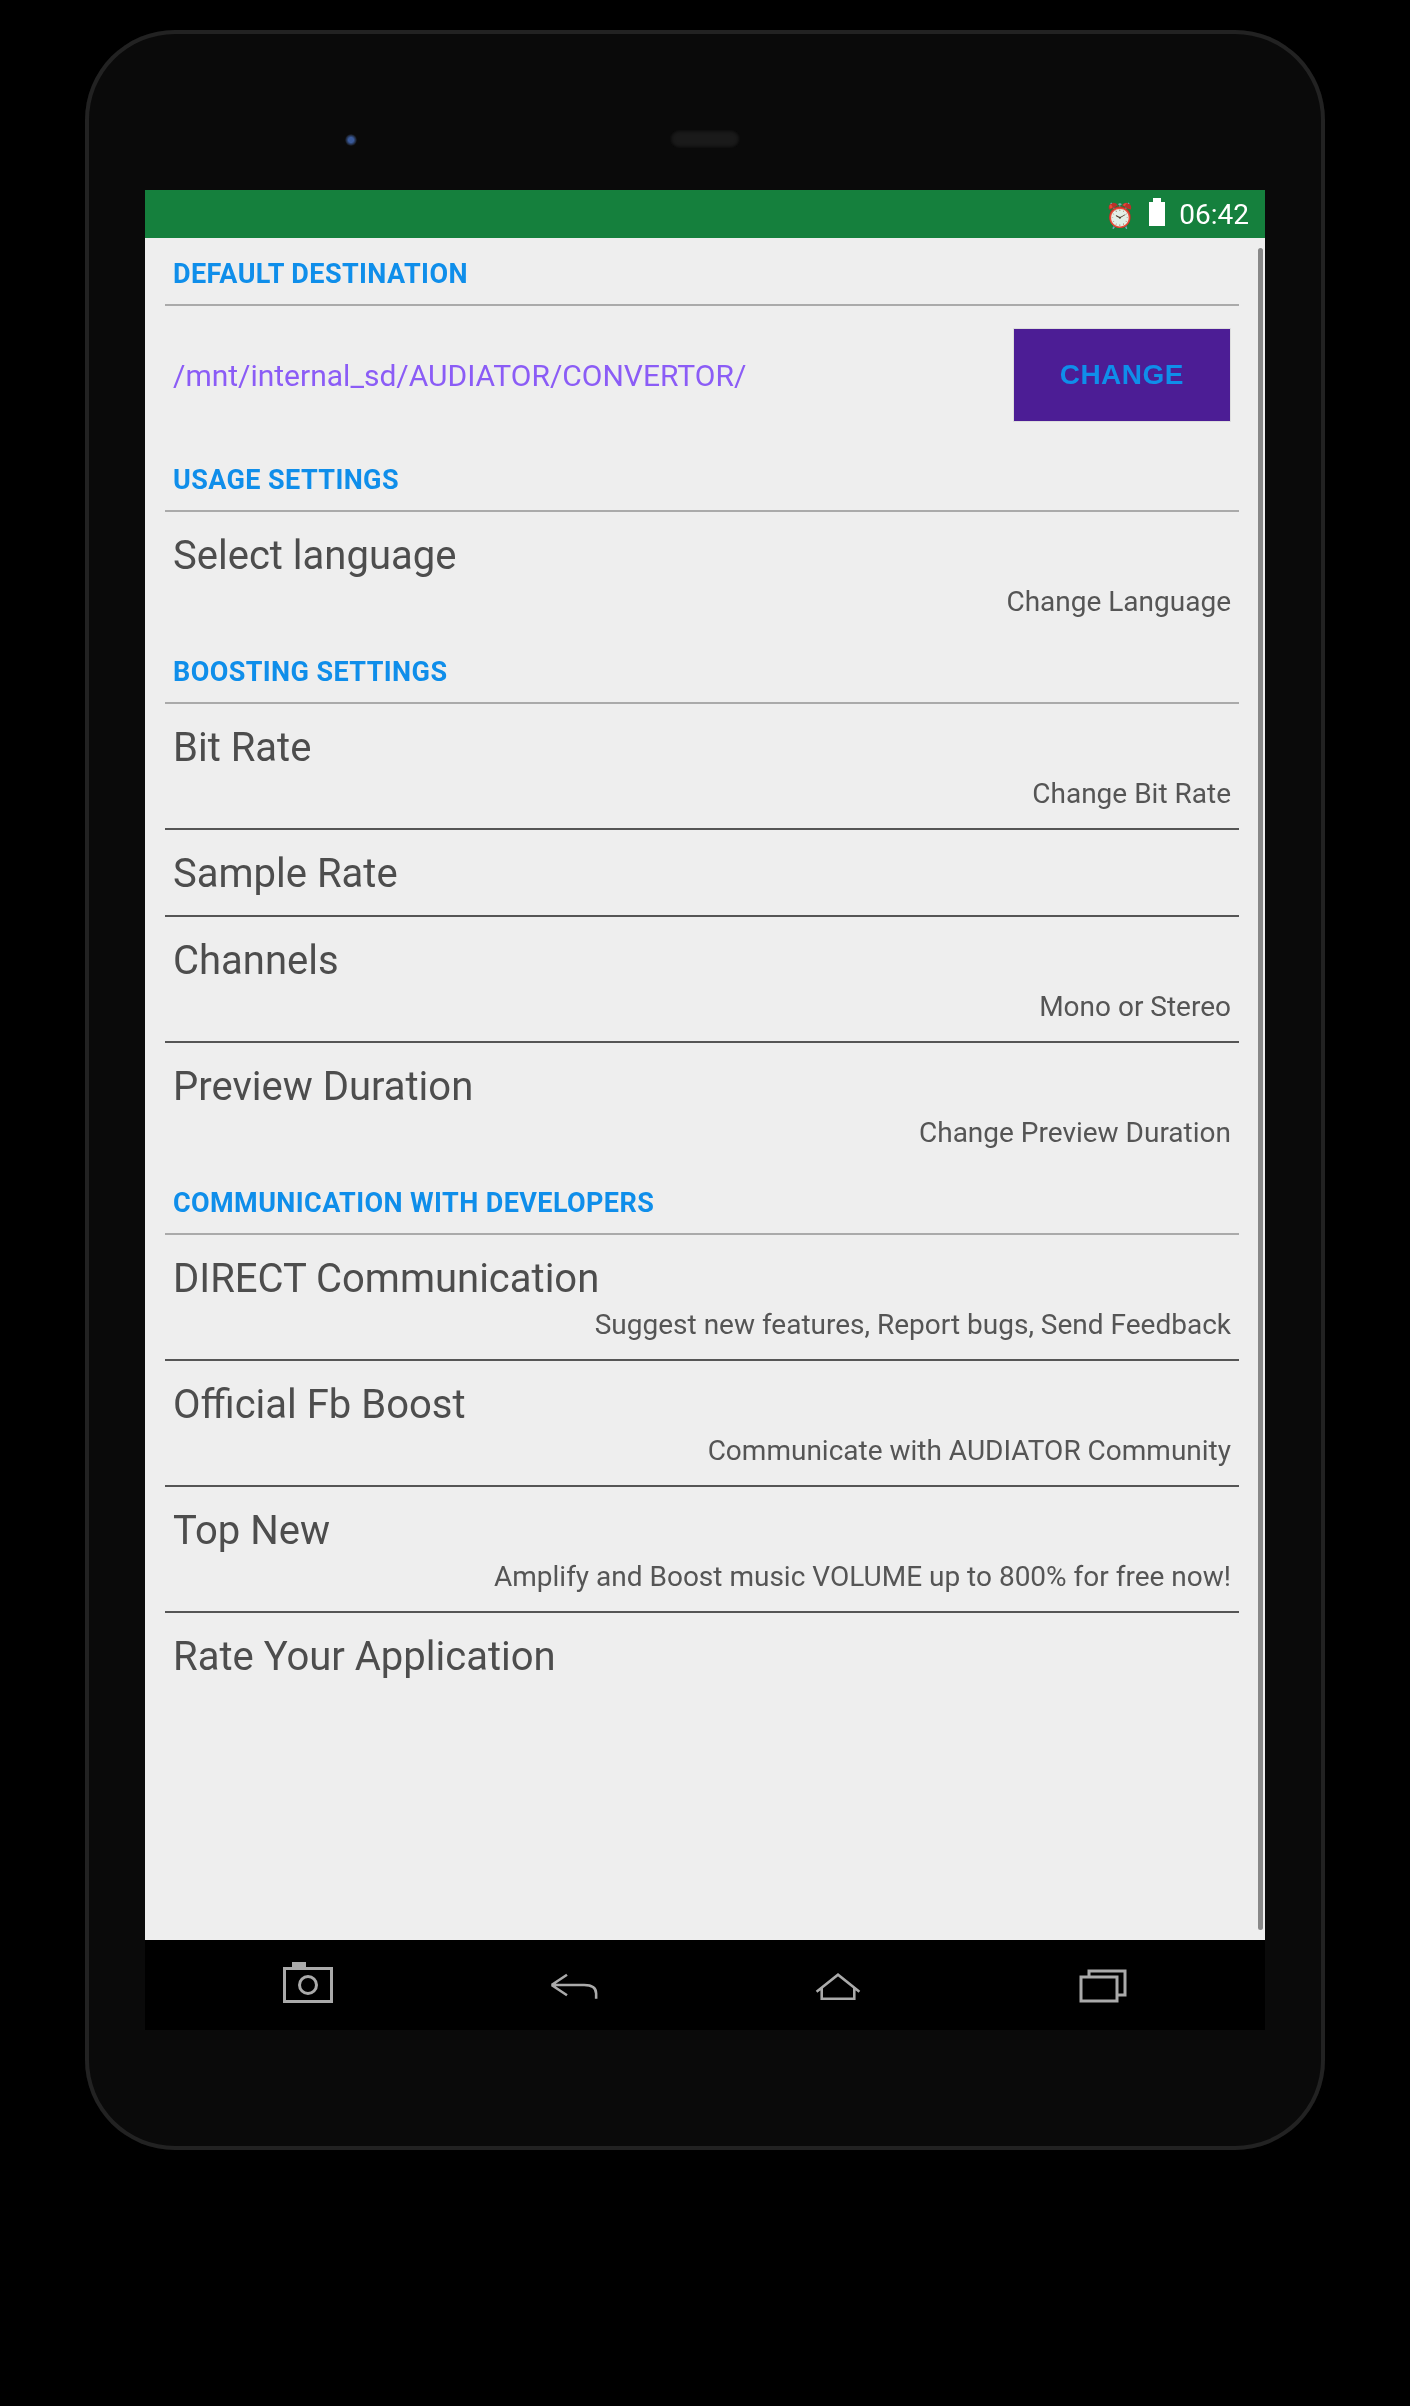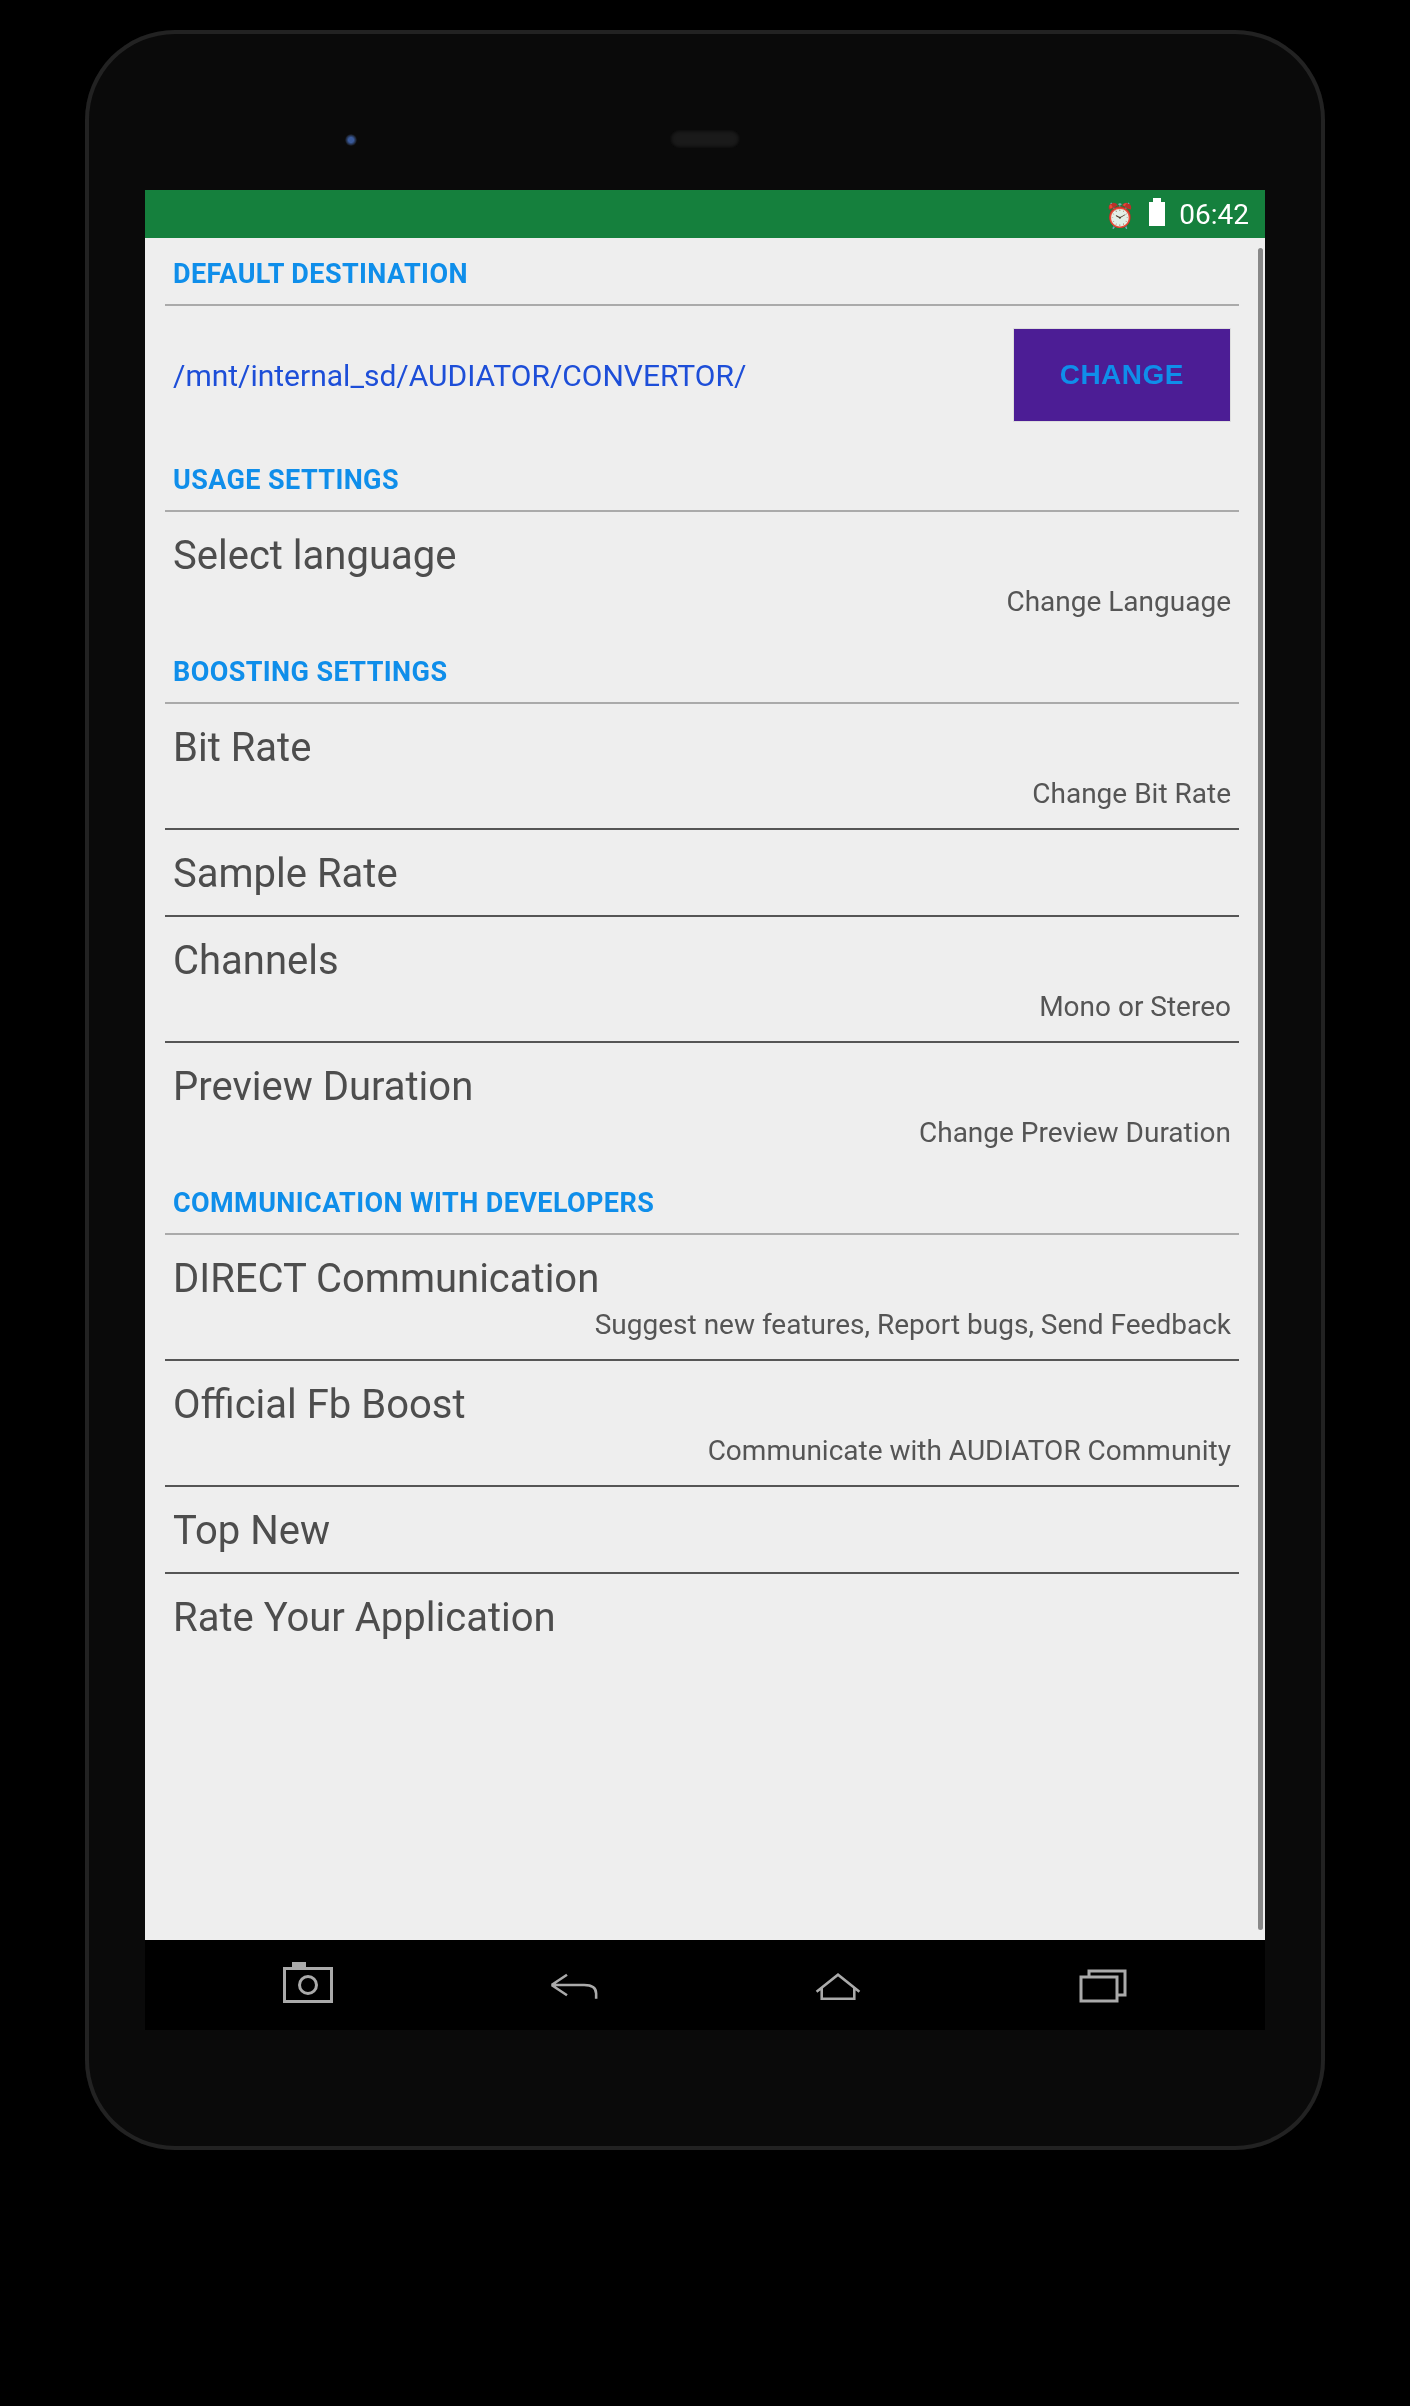--- a/index.html
+++ b/index.html
@@ -105,21 +105,21 @@
 }
 .dest-row {
   display: flex;
   align-items: center;
   padding: 22px 8px;
   gap: 14px;
   margin-right: 12px;
 }
 .dest-path {
   flex: 1;
-  color: #1d4ed8;
+  color: #8b5cf6;
   font-size: 30px;
   white-space: nowrap;
   overflow: hidden;
 }
 .change-btn {
   background: #4c1d95;
   border: 1px solid #ddd;
   color: #0f8eea;
   font-size: 28px;
   font-weight: 600;
@@ -237,20 +237,21 @@
       <div class="setting-item">
         <div class="setting-title">DIRECT Communication</div>
         <div class="setting-sub">Suggest new features, Report bugs, Send Feedback</div>
       </div>
       <div class="setting-item">
         <div class="setting-title">Official Fb Boost</div>
         <div class="setting-sub">Communicate with AUDIATOR Community</div>
       </div>
       <div class="setting-item">
         <div class="setting-title">Top New</div>
+        <div class="setting-sub">Amplify and Boost music VOLUME up to 800% for free now!</div>
       </div>
       <div class="setting-item no-border" style="padding-bottom:0;">
         <div class="setting-title">Rate Your Application</div>
       </div>
 
     </div>
 
     <div class="nav-bar">
       <div class="nav-icon">
         <div class="nav-camera"></div>

